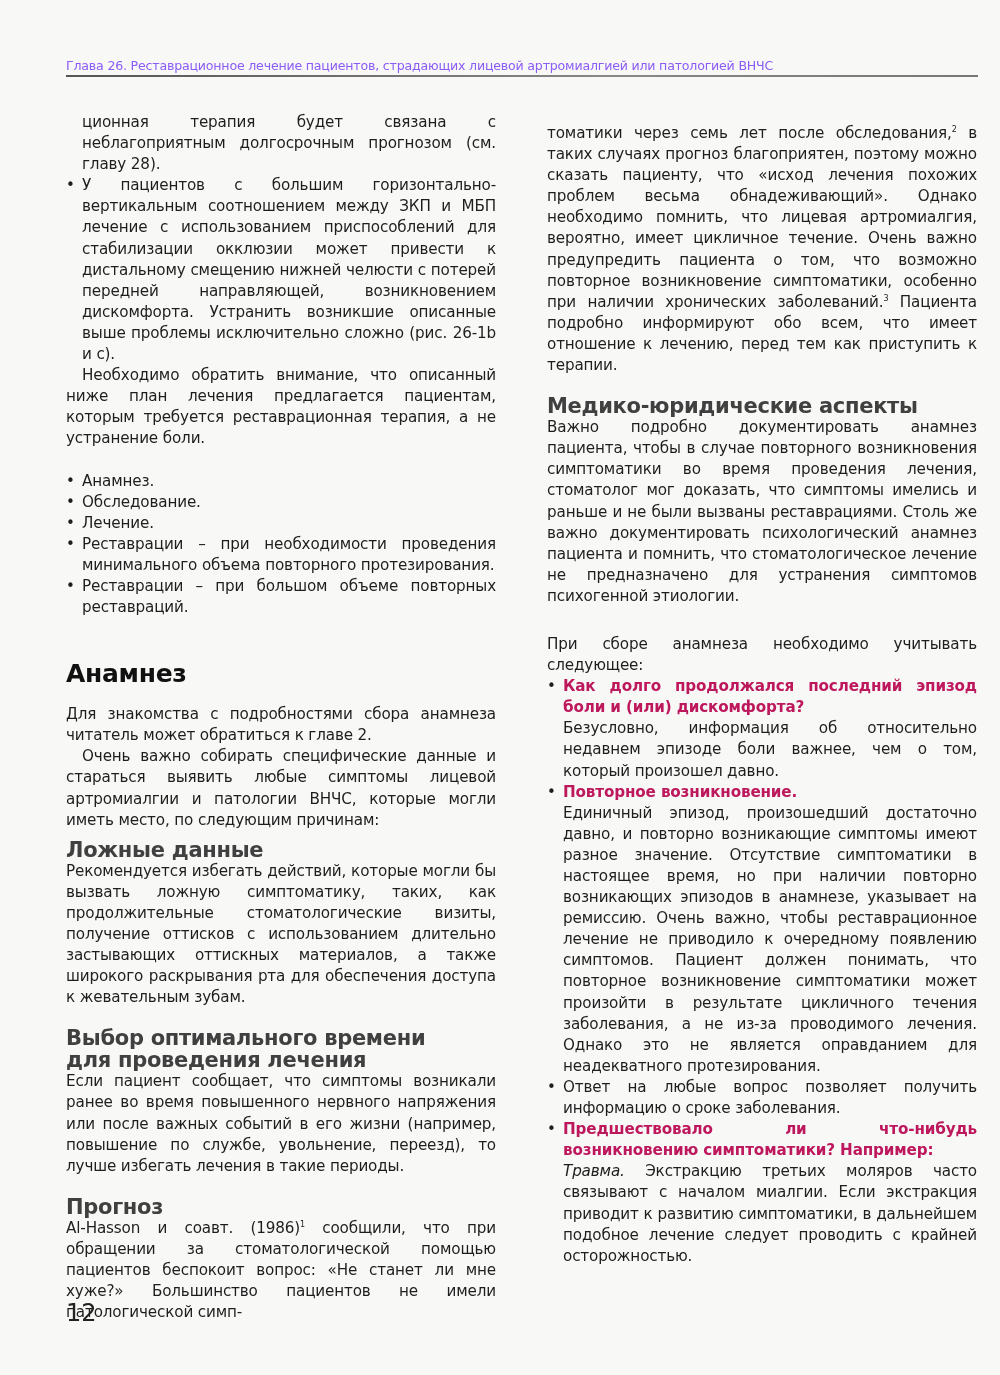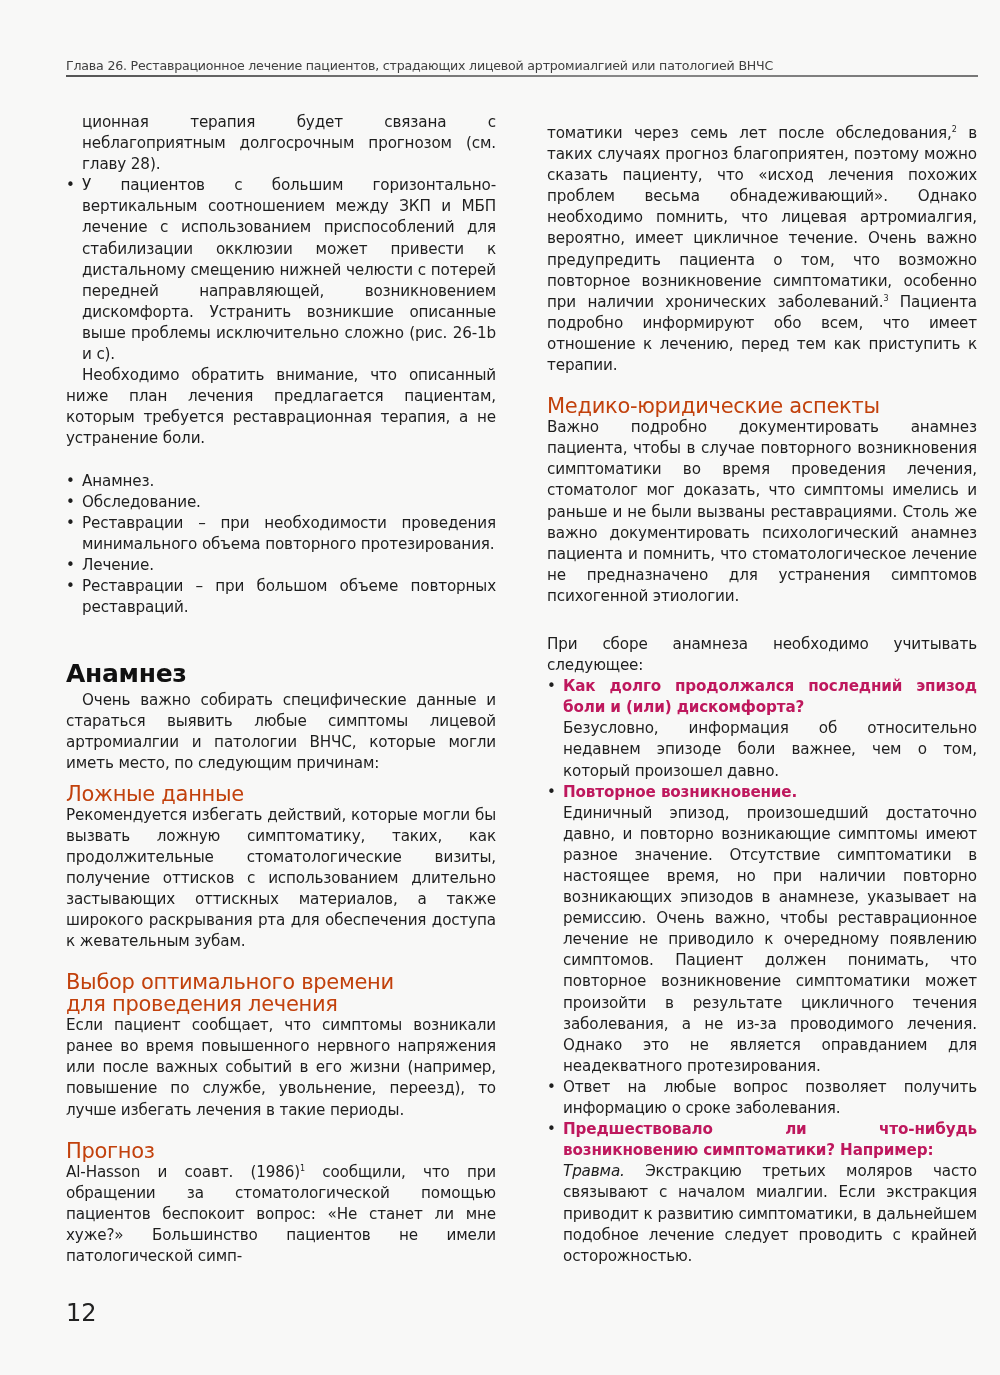--- a/index.html
+++ b/index.html
@@ -5,21 +5,21 @@
   html, body { margin: 0; padding: 0; }
   body {
     width: 1000px; height: 1375px; overflow: hidden;
     background: #f8f8f7;
     color: #1e1e1e;
     font-family: "DejaVu Sans", sans-serif;
     position: relative;
   }
   .running-head {
     position: absolute; left: 66px; top: 58px; width: 910px;
-    font-size: 12.6px; color: #404040; letter-spacing: -0.2px;
+    font-size: 12.6px; color: #8b5cf6; letter-spacing: -0.2px;
     white-space: nowrap;
   }
   .head-rule {
     position: absolute; left: 66px; top: 75px; width: 912px; height: 1.5px;
     background: linear-gradient(90deg, #555 0%, #888 60%, #777 100%);
   }
   .col {
     position: absolute; top: 112px; width: 430px;
     font-size: 15.2px; line-height: 21.1px; letter-spacing: -0.15px;
   }
@@ -31,22 +31,22 @@
   ul.bul { list-style: none; margin: 0; padding: 0; }
   ul.bul li { position: relative; padding-left: 16px; text-align: justify; }
   ul.bul li::before {
     content: "•"; position: absolute; left: 0; top: 0; font-size: 15px;
   }
   h1.h-big {
     font-size: 25px; font-weight: bold; margin: 0; line-height: 32px;
     letter-spacing: -0.3px; color: #111;
   }
   h2.h-mid {
-    font-size: 21px; font-weight: normal; margin: 0; line-height: 22px;
-    letter-spacing: -0.3px; color: #c2410c;
+    font-size: 21px; font-weight: bold; margin: 0; line-height: 22px;
+    letter-spacing: -0.3px; color: #404040;
   }
   .q { font-weight: bold; color: #be185d; }
   .lead { font-style: italic; }
   sup { font-size: 8px; line-height: 0; vertical-align: 6px; }
   .page-num {
     position: absolute; left: 66px; top: 1299px; font-size: 24px; color: #222;
   }
 </style>
 </head>
 <body>
@@ -57,26 +57,27 @@
 <div class="col left">
   <p class="hang">ционная терапия будет связана с неблагоприятным долгосрочным прогнозом (см. главу 28).</p>
   <ul class="bul">
     <li>У пациентов с большим горизонтально-вертикальным соотношением между ЗКП и МБП лечение с использованием приспособлений для стабилизации окклюзии может привести к дистальному смещению нижней челюсти с потерей передней направляющей, возникновением дискомфорта. Устранить возникшие описанные выше проблемы исключительно сложно (рис. 26-1b и c).</li>
   </ul>
   <p class="indent">Необходимо обратить внимание, что описанный ниже план лечения предлагается пациентам, которым требуется реставрационная терапия, а не устранение боли.</p>
 
   <ul class="bul" style="margin-top:21px">
     <li>Анамнез.</li>
     <li>Обследование.</li>
+    <li>Лечение.</li>
     <li>Реставрации – при необходимости проведения минимального объема повторного протезирования.</li>
-    <li>Лечение.</li>
     <li>Реставрации – при большом объеме повторных реставраций.</li>
   </ul>
 
   <h1 class="h-big" style="margin-top:40px">Анамнез</h1>
+  <p style="margin-top:14px">Для знакомства с подробностями сбора анамнеза читатель может обратиться к главе 2.</p>
   <p class="indent">Очень важно собирать специфические данные и стараться выявить любые симптомы лицевой артромиалгии и патологии ВНЧС, которые могли иметь место, по следующим причинам:</p>
 
   <h2 class="h-mid" style="margin-top:8px">Ложные данные</h2>
   <p>Рекомендуется избегать действий, которые могли бы вызвать ложную симптоматику, таких, как продолжительные стоматологические визиты, получение оттисков с использованием длительно застывающих оттискных материалов, а также широкого раскрывания рта для обеспечения доступа к жевательным зубам.</p>
 
   <h2 class="h-mid" style="margin-top:19px">
     <span>Выбор оптимального времени</span><br>
     <span>для проведения лечения</span>
   </h2>
   <p>Если пациент сообщает, что симптомы возникали ранее во время повышенного нервного напряжения или после важных событий в его жизни (например, повышение по службе, увольнение, переезд), то лучше избегать лечения в такие периоды.</p>

